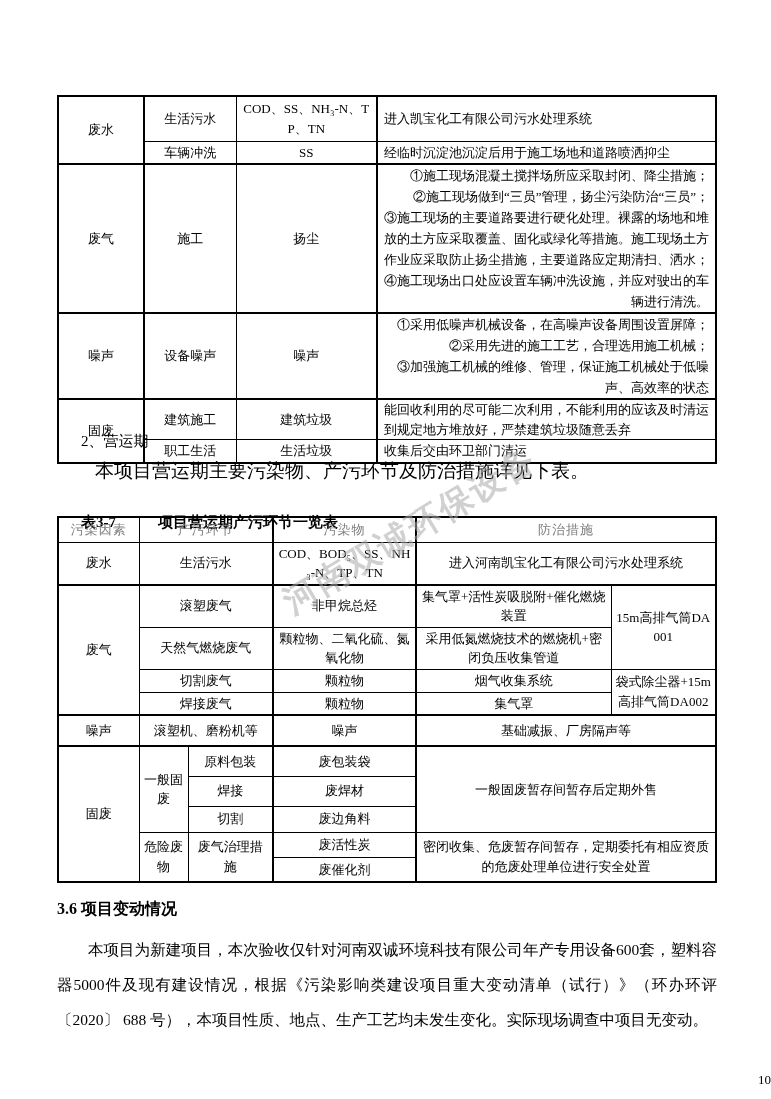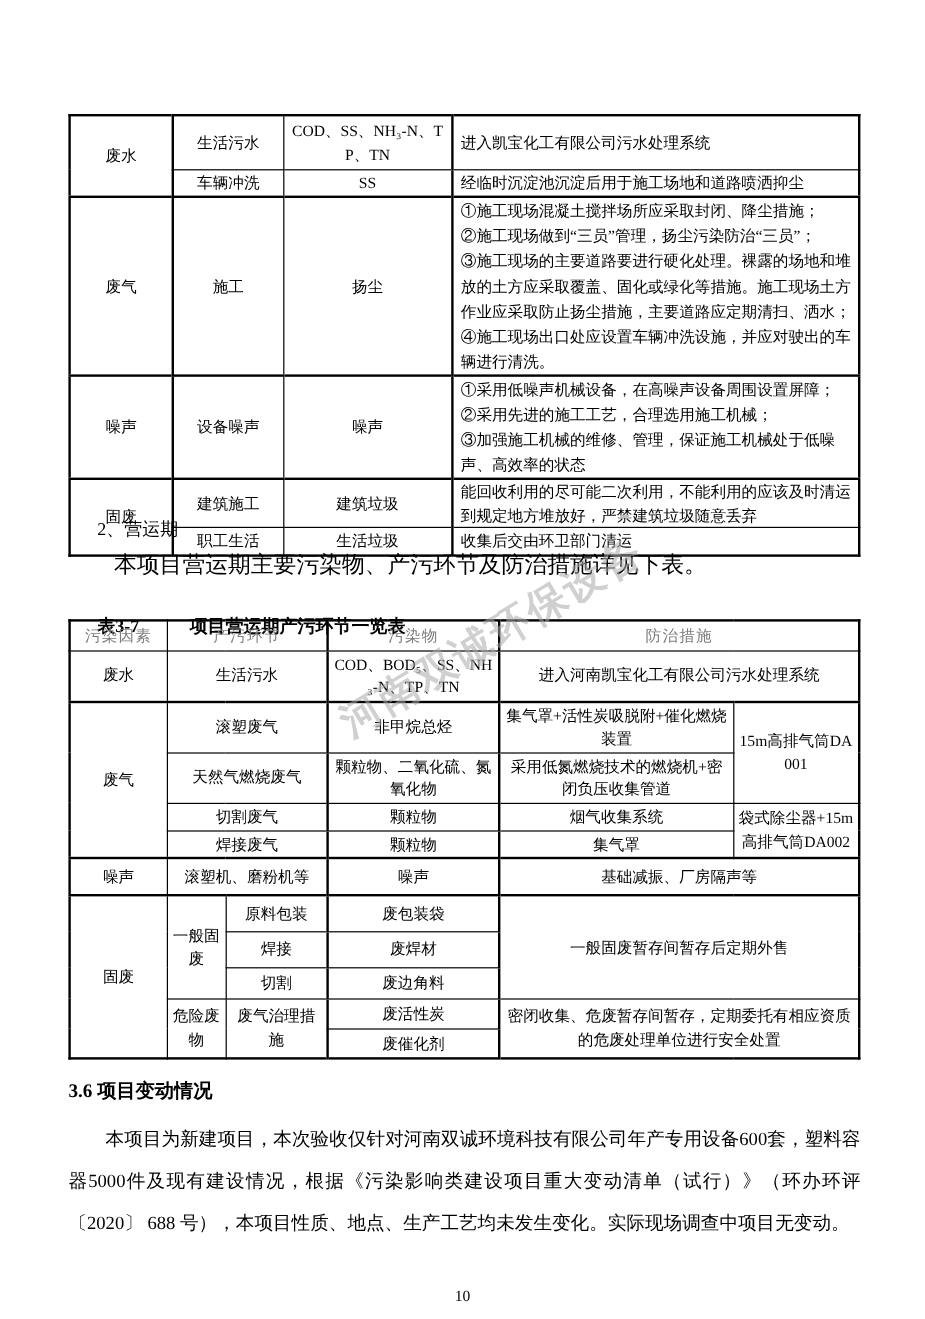--- a/index.html
+++ b/index.html
@@ -11,21 +11,21 @@
   .abs { position:absolute; }
 
   
   table.doc { border-collapse:collapse; table-layout:fixed; width:658px;
               border:2px solid #000; background:transparent; }
   table.doc td {
     border:1px solid #000; text-align:center; vertical-align:middle;
     font-size:13px; line-height:1.5; padding:1px 4px; word-break:break-all;
   }
   table.doc td.desc { text-align:left; padding:0 6px; }
-  table.doc td.prelist { white-space:pre-line; line-height:21px; text-align:left;margin-top:12px; }
+  table.doc td.prelist { white-space:pre-line; line-height:21px; text-align:right;margin-top:12px; }
   table.doc td.br2 { border-right-width:2px; }
   table.doc tr.sep td { border-top-width:2px; }
   table.doc tr.hdr td { color:#7d7d7d; letter-spacing:1px; }
 
   #table1 { left:57px; top:95px; }
   #table2 { left:57px; top:516px;border-radius:20px; }
 
   #item2   { left:81px;  top:432px; font-size:15px; }
   #intro   { left:57px;  top:458px; font-size:19px; text-indent:2em; width:660px; }
   #tbl-label { left:81px; top:513px; font-size:15px; font-weight:bold; }
@@ -37,21 +37,21 @@
     text-indent:2em; text-align:justify;
   }
 
   #watermark {
     left:245px; top:508px; width:330px; text-align:center;
     transform:rotate(-31deg); font-size:34px; letter-spacing:2px;
     color:#ababab; opacity:0.55; pointer-events:none; z-index:5;
     font-weight:bold; white-space:nowrap;
   }
 
-  #pagenum { left:0; top:1072px; width:100%; text-align:center; font-size:13px; }
+  #pagenum { left:0; top:1072px; width:100%; text-align:right; font-size:13px; }
 </style>
 </head>
 <body>
 
 <div class="abs" id="watermark">河南双诚环保设备</div>
 
 <table class="doc abs" id="table1">
   <colgroup>
       <col style="width:86px">
       <col style="width:92px">

